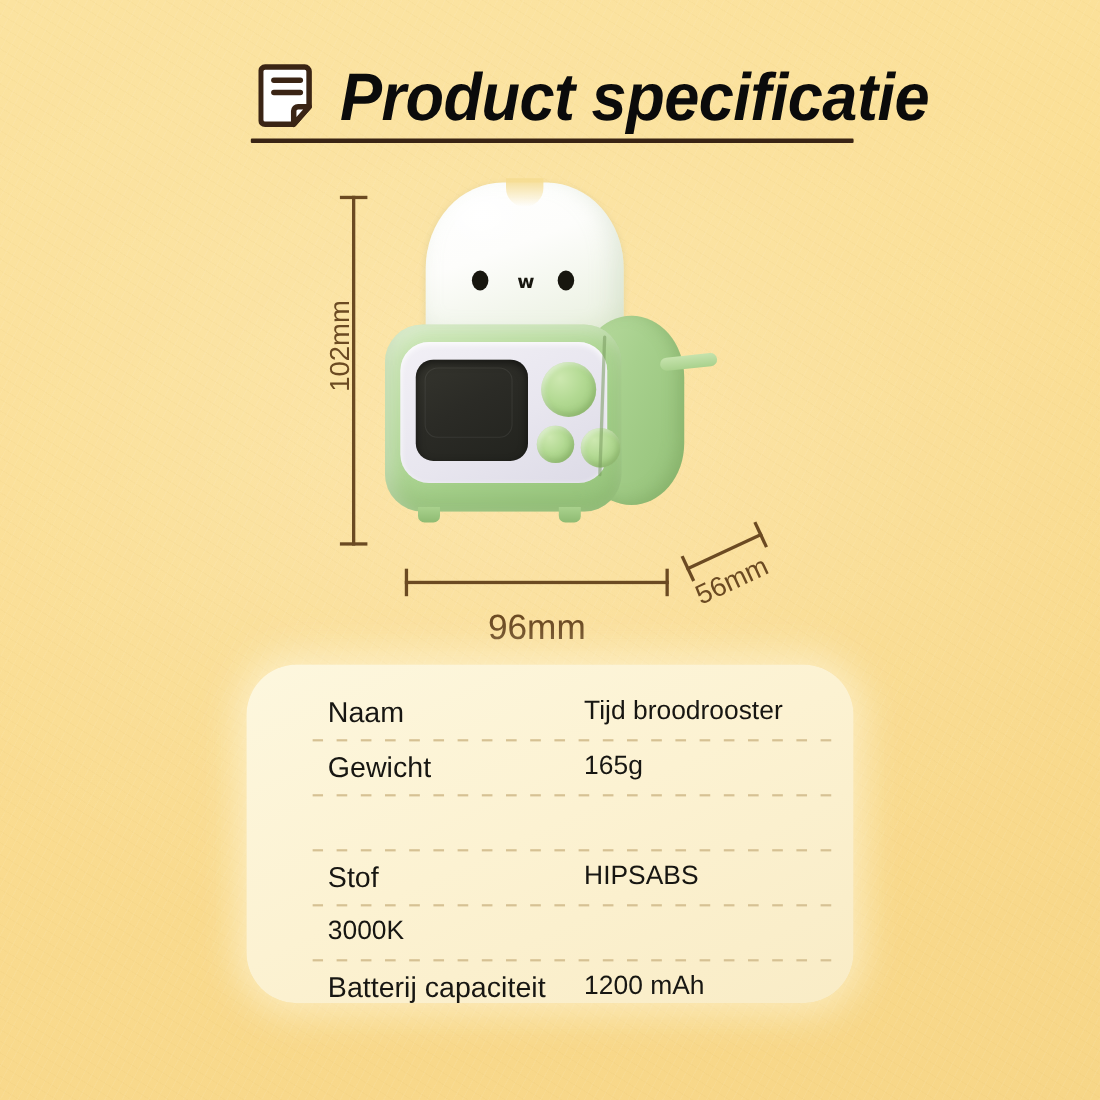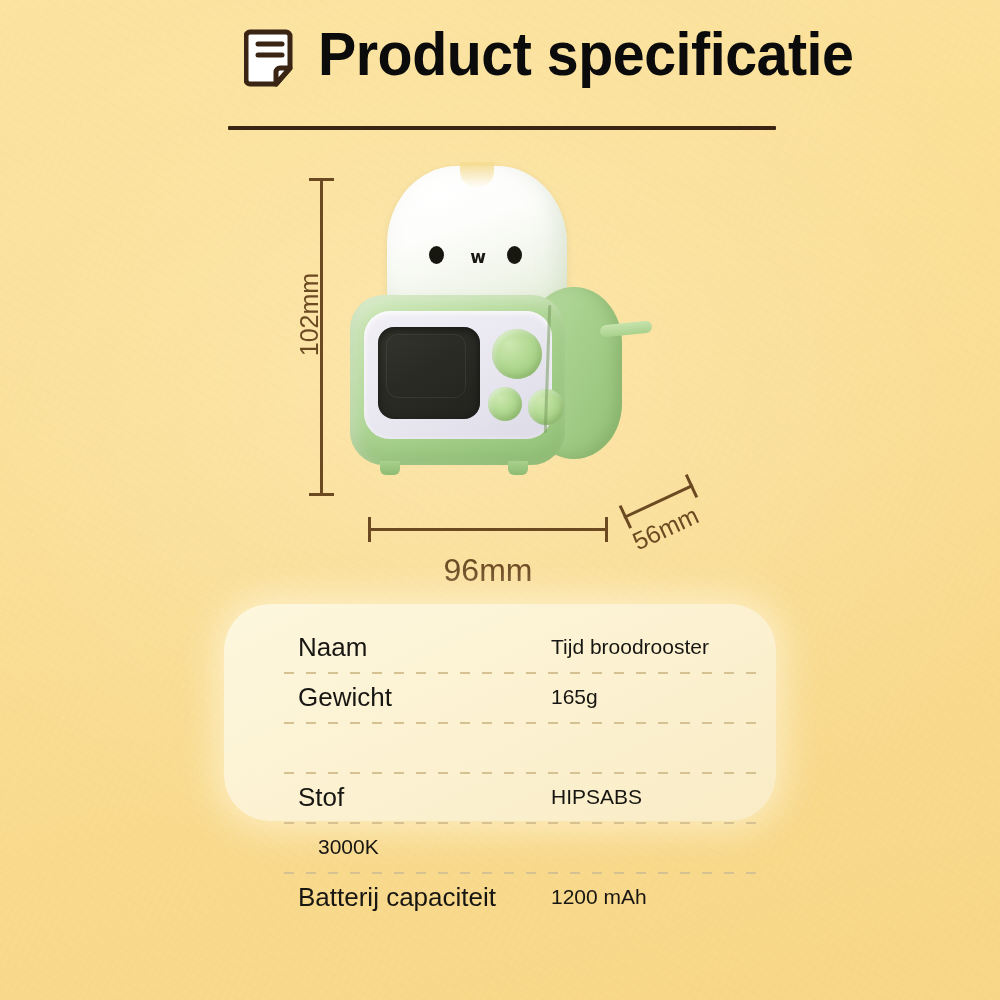--- a/index.html
+++ b/index.html
@@ -30,26 +30,27 @@
     inset: 0;
     background-image:
       repeating-linear-gradient(118deg, rgba(255,255,255,0.05) 0px, rgba(255,255,255,0.05) 1px, rgba(0,0,0,0) 1px, rgba(0,0,0,0) 7px),
       repeating-linear-gradient(32deg, rgba(190,150,60,0.035) 0px, rgba(190,150,60,0.035) 1px, rgba(0,0,0,0) 1px, rgba(0,0,0,0) 9px);
     pointer-events: none;
   }
 
   
   .header {
     position: absolute;
-    left: 244px;
+    left: 235px;
     top: 24px;
     width: 560px;
     height: 95px;
     display: flex;
-    align-items: flex-start;
+    align-items: flex-end;
+    font-style: italic;
   }
   .doc-icon {
     width: 56px;
     height: 62px;
     flex: 0 0 auto;
     margin-right: 18px;
     margin-top: 4px;
   }
   .title {
     font-size: 61px;
@@ -332,21 +333,21 @@
     transform-origin: left top;
     white-space: nowrap;
   }
 
   
   .spec-panel {
     position: absolute;
     left: 224px;
     top: 604px;
     width: 552px;
-    height: 217px;
+    height: 308px;
     border-radius: 46px;
     background: linear-gradient(155deg, #fdf7de 0%, #fcf2d2 48%, #f9ecc6 100%);
     box-shadow: 0 0 34px 10px rgba(255,250,225,0.55);
   }
   .spec-rows {
     position: absolute;
     left: 74px;
     top: 18px;
     width: 420px;
   }
@@ -368,24 +369,23 @@
     background-repeat: repeat-x;
   }
   .spec-label {
     width: 233px;
     flex: 0 0 233px;
     font-size: 26px;
     color: #171612;
     white-space: nowrap;
   }
   .spec-value {
-    font-size: 21px;
+    font-size: 24px;
     color: #171612;
     white-space: nowrap;
-    margin-left: 20px;
   }
 </style>
 </head>
 <body>
 
 <div id="page">
 
   <div class="header">
     <span class="doc-icon">
       <svg viewBox="0 0 56 62" width="56" height="62" aria-hidden="true">

